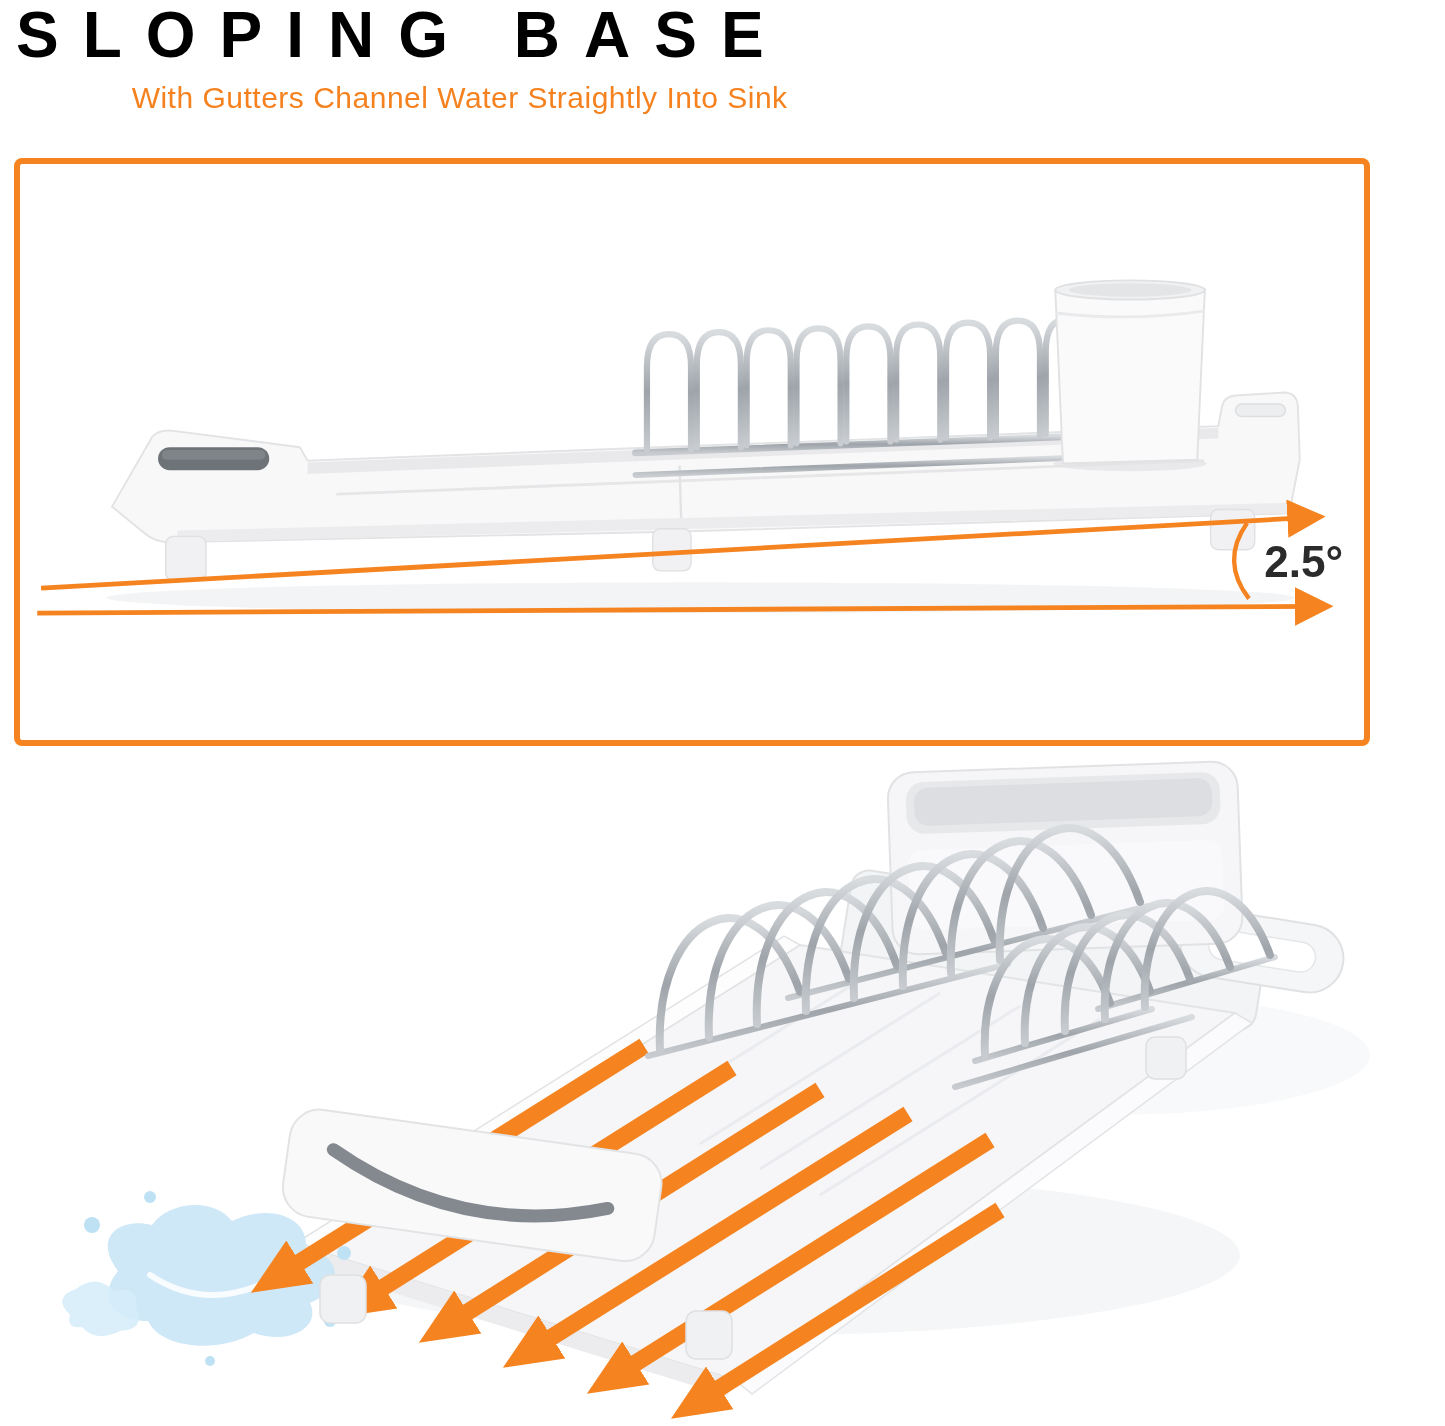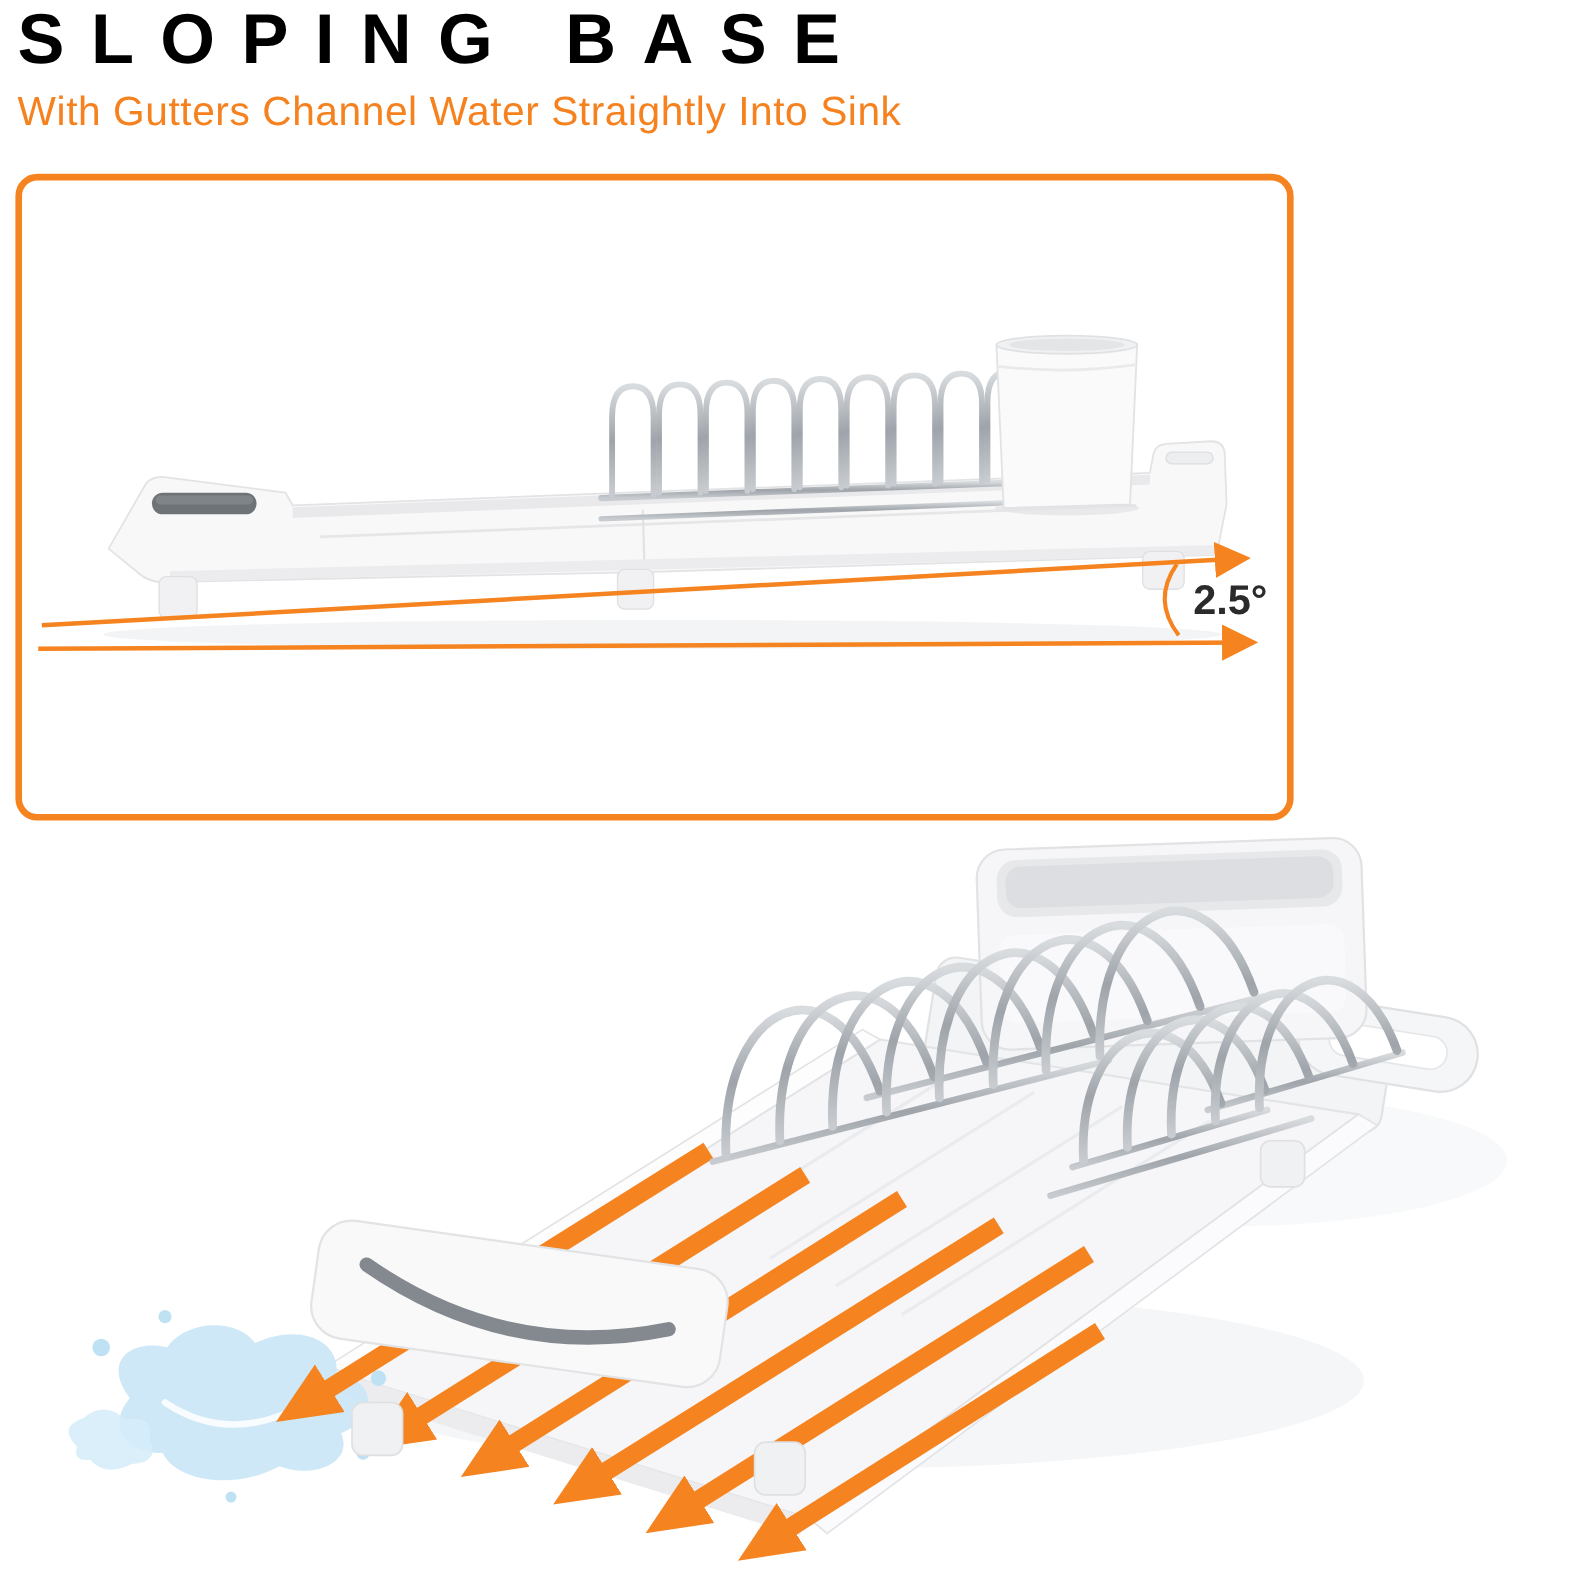--- a/index.html
+++ b/index.html
@@ -7,26 +7,26 @@
   body {
     width:1445px; height:1426px; position:relative; overflow:hidden;
     font-family:"Liberation Sans", sans-serif;
   }
   .header { position:absolute; left:16px; top:2px; }
   .title {
     font-size:64px; font-weight:700; letter-spacing:24px;
     color:#000000; line-height:1.05; white-space:nowrap;
   }
   .subtitle {
-    margin-top:12px; font-size:37px; font-weight:400; letter-spacing:.5px;
+    margin-top:12px; font-size:30px; font-weight:400; letter-spacing:.5px;
     color:#F5821F; white-space:nowrap;text-align:right;
   }
   .panel {
-    position:absolute; left:14px; top:158px; width:1162px; height:588px;
-    border:6px solid #F5831F; border-radius:20px; background:#ffffff;
+    position:absolute; left:14px; top:158px; width:1356px; height:588px;
+    border:6px solid #F5831F; border-radius:8px; background:#ffffff;
   }
   .panel svg { position:absolute; inset:0; width:100%; height:100%; }
   .persp { position:absolute; left:0; top:755px; width:1445px; height:671px; }
   .persp svg { position:absolute; inset:0; width:100%; height:100%; }
   text.angle { font-family:"Liberation Sans", sans-serif; font-size:46px; font-weight:600; fill:#2B2B2B; }
 </style>
 </head>
 <body>
 
 <header class="header">

